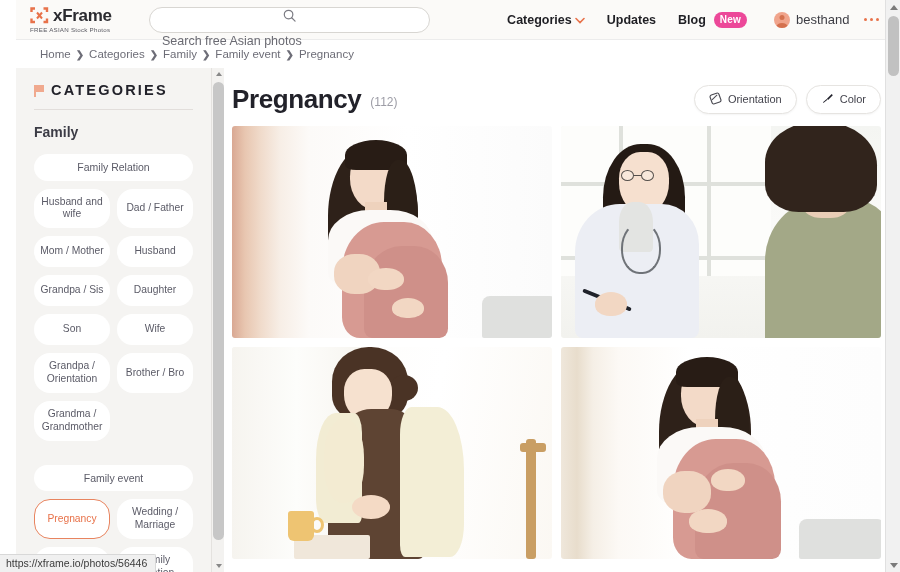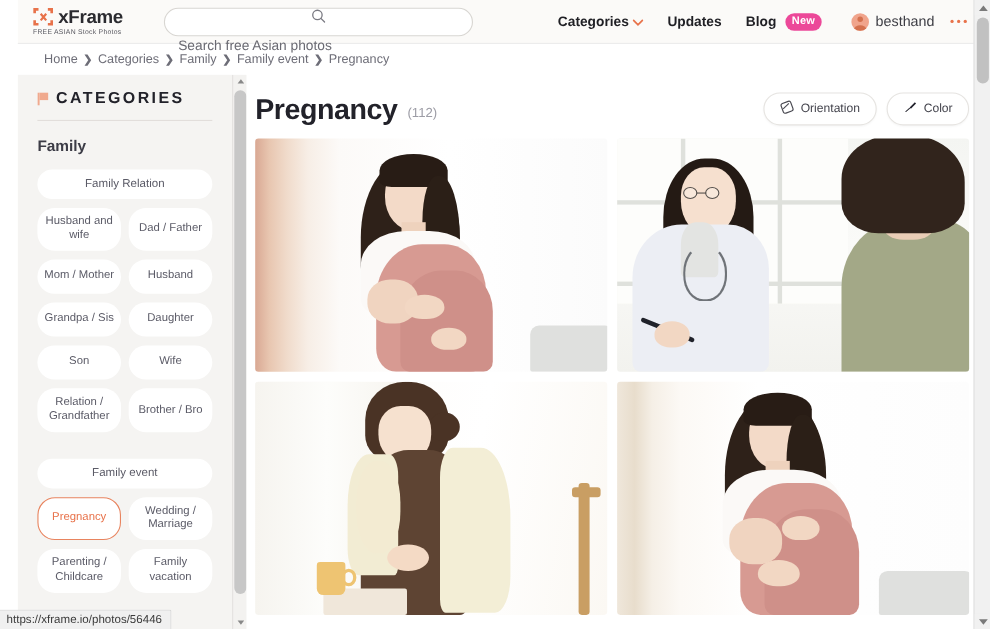--- a/index.html
+++ b/index.html
@@ -358,22 +358,23 @@
         <div class="pill-full">Family Relation</div>
         <div class="pill-grid">
           <div class="pill">Husband and wife</div>
           <div class="pill">Dad / Father</div>
           <div class="pill">Mom / Mother</div>
           <div class="pill">Husband</div>
           <div class="pill">Grandpa / Sis</div>
           <div class="pill">Daughter</div>
           <div class="pill">Son</div>
           <div class="pill">Wife</div>
-          <div class="pill">Relation / Grandfather</div>
+          <div class="pill">Grandpa / Orientation</div>
           <div class="pill">Brother / Bro</div>
+          <div class="pill">Grandma / Grandmother</div>
         </div>
 
         <div class="section-gap"></div>
 
         <div class="pill-full">Family event</div>
         <div class="pill-grid">
           <div class="pill active">Pregnancy</div>
           <div class="pill">Wedding / Marriage</div>
           <div class="pill">Parenting / Childcare</div>
           <div class="pill">Family vacation</div>

